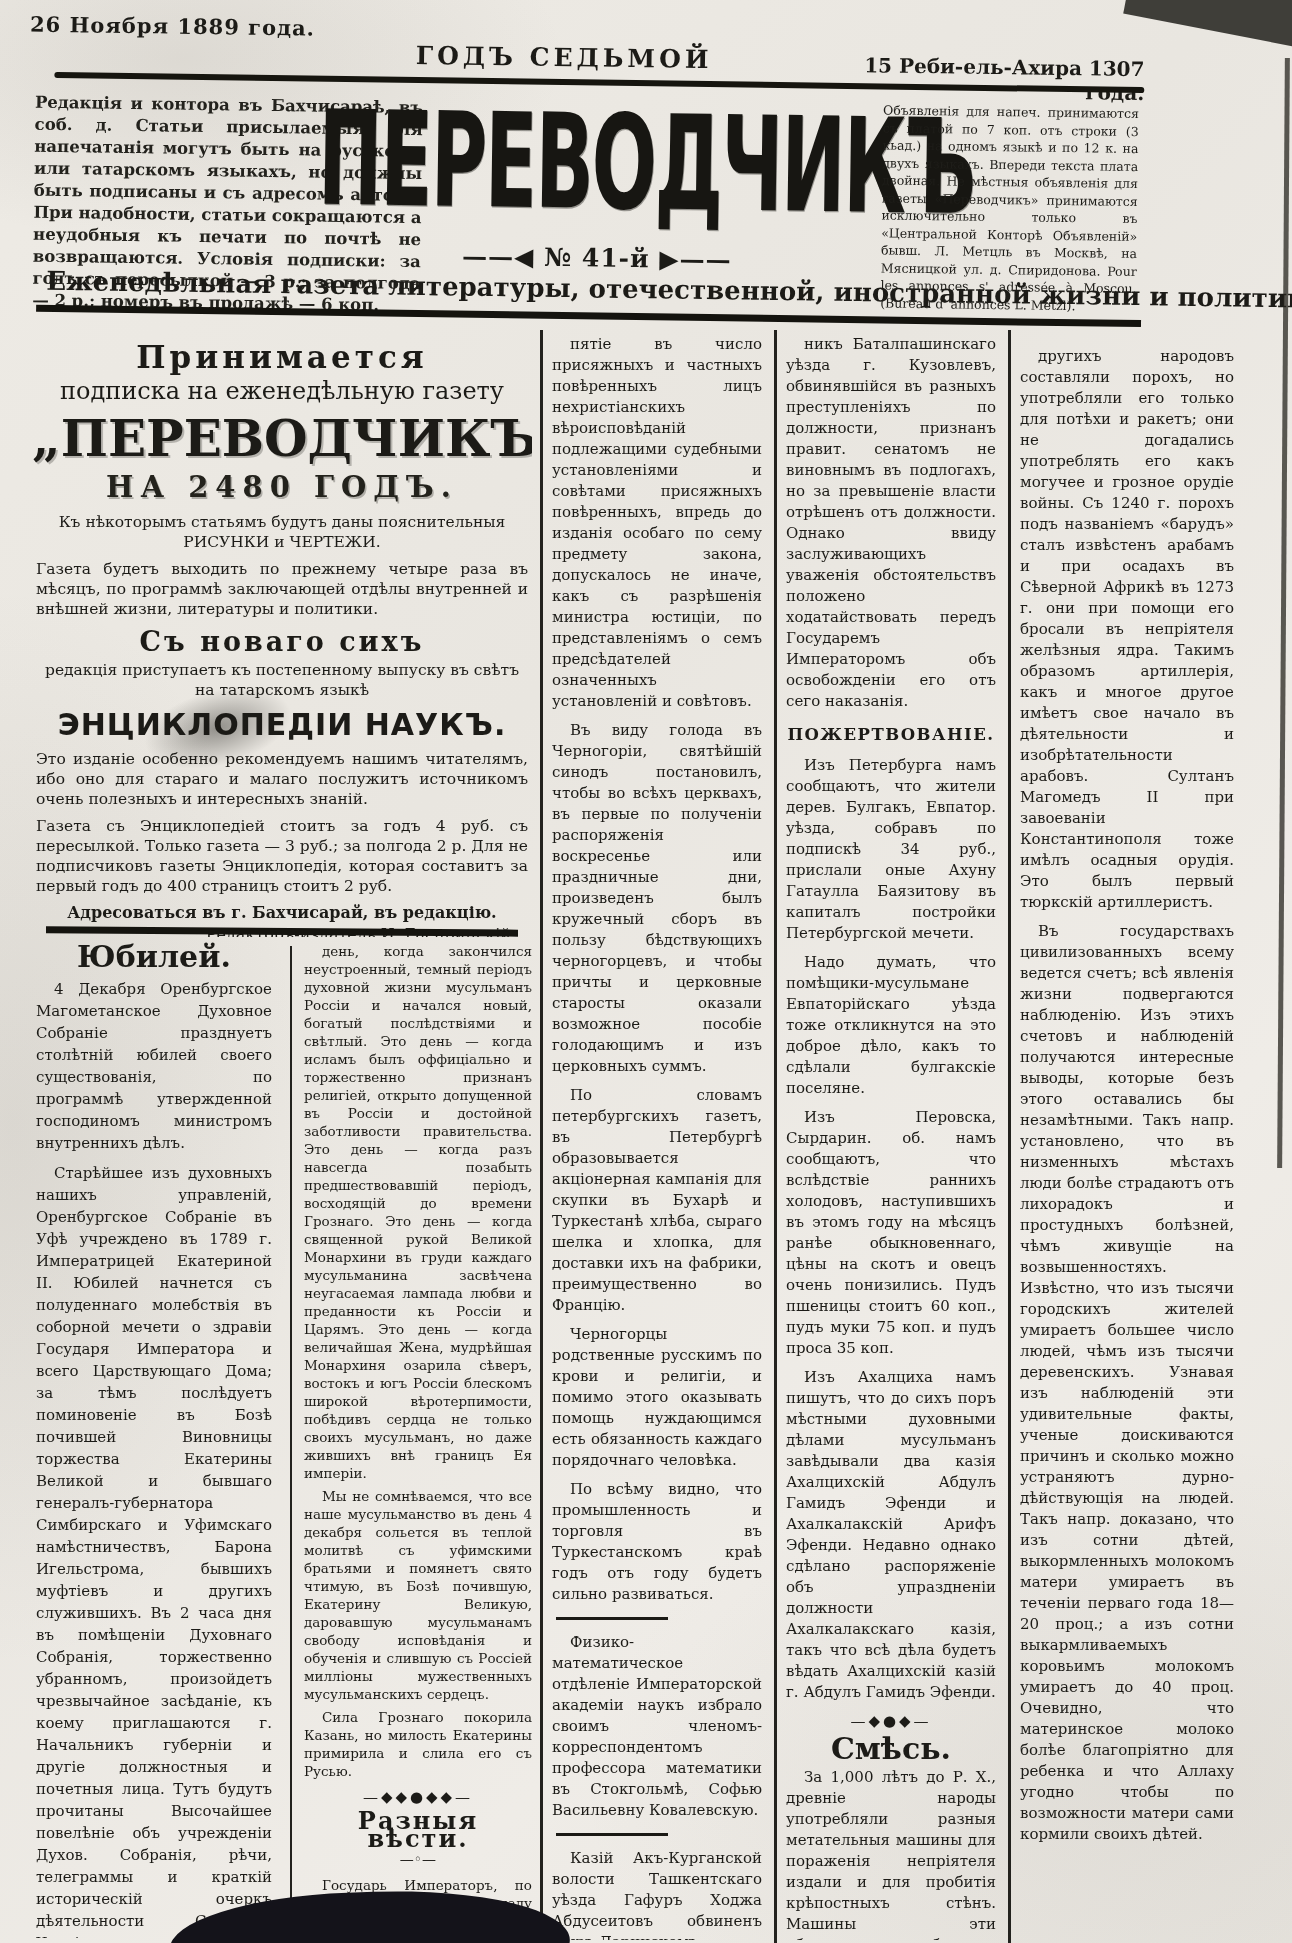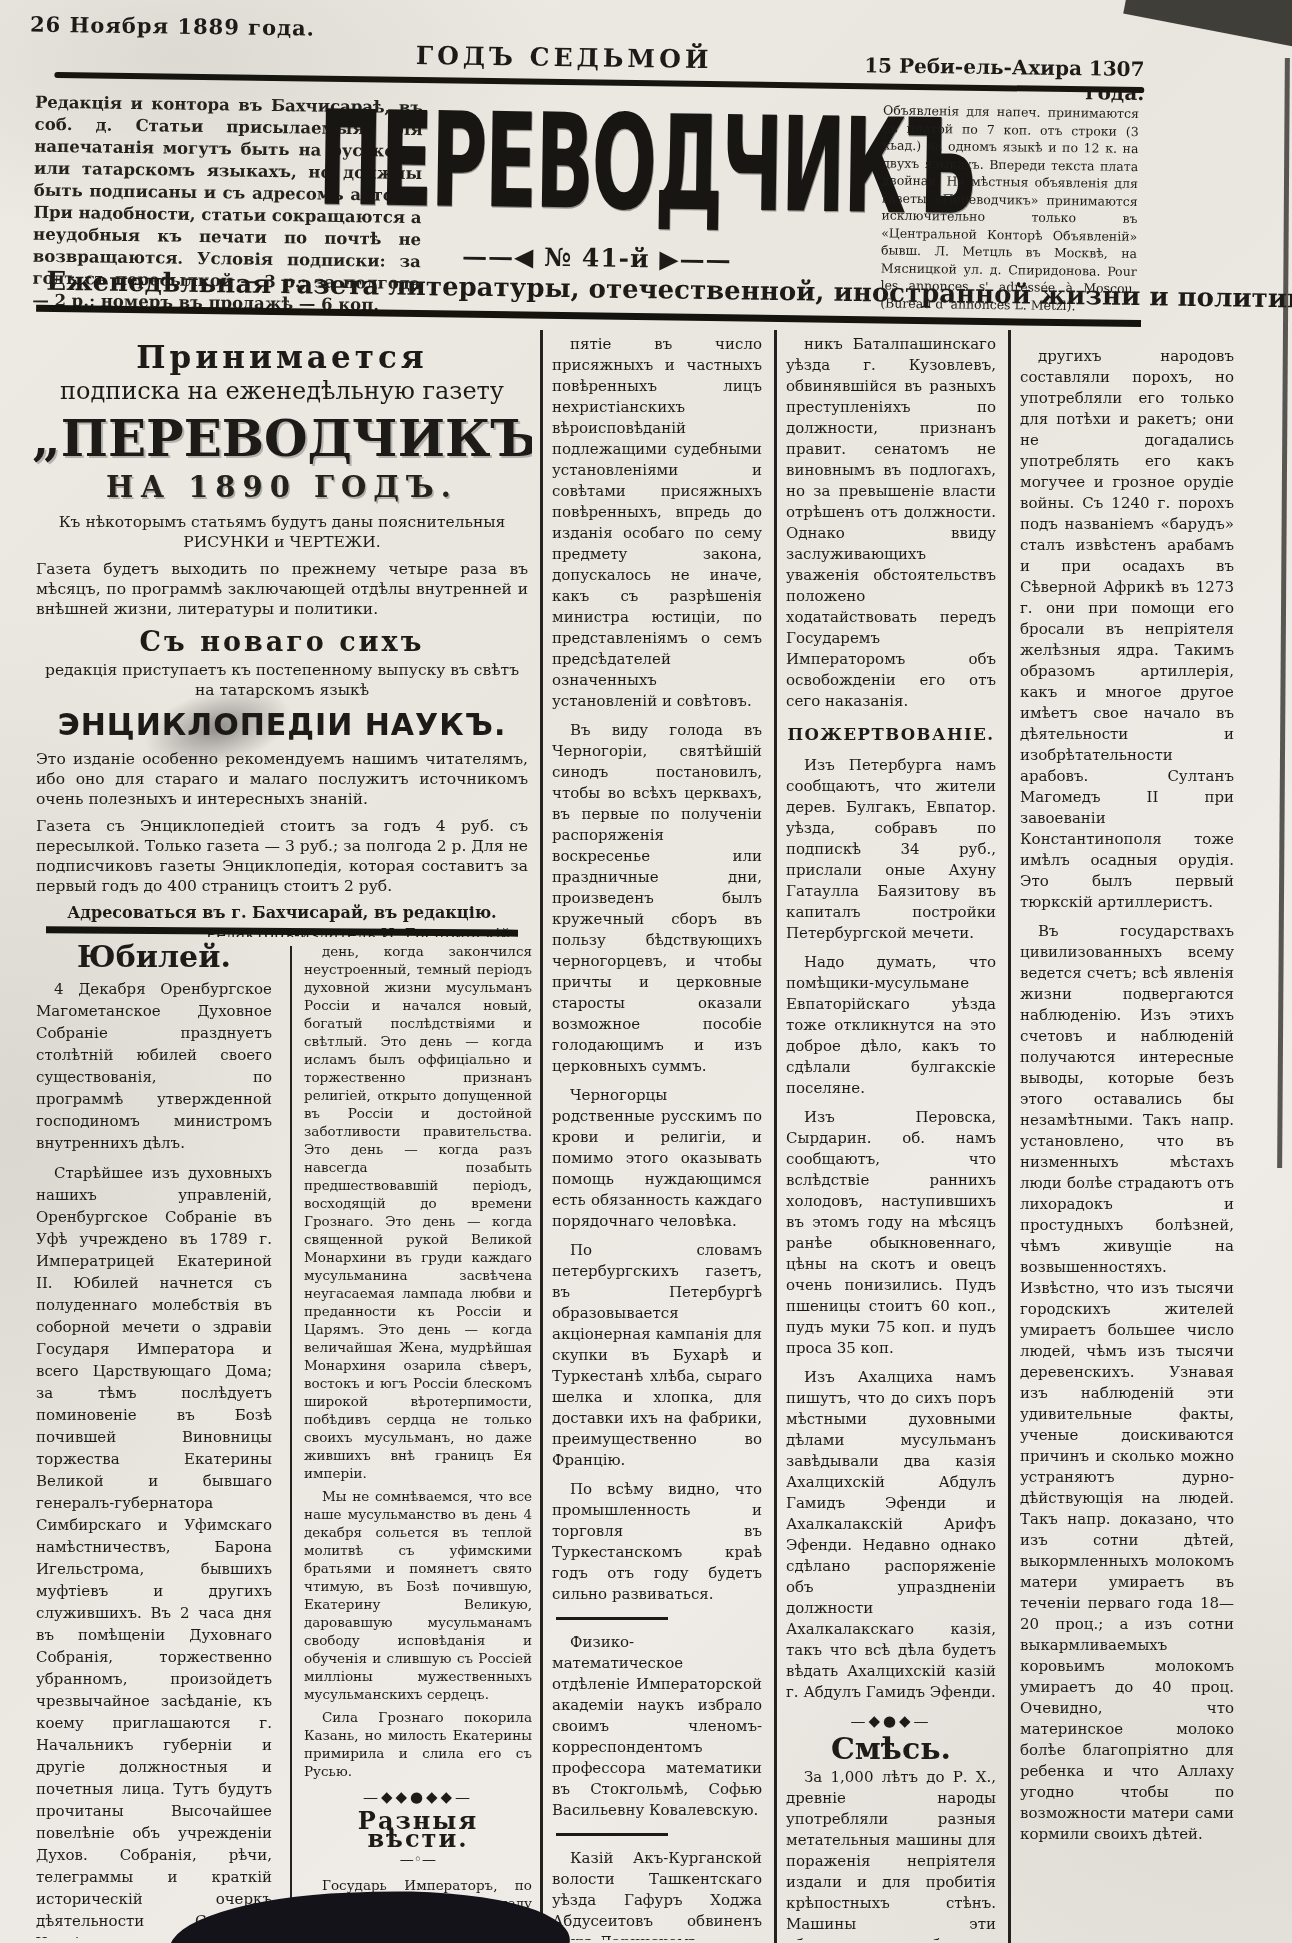--- a/index.html
+++ b/index.html
@@ -101,21 +101,21 @@
     <div class="issue-line">——◀ № 41-й ▶——</div>
     <div class="notice-right">Объявленія для напеч. принимаются съ платой по 7 коп. отъ строки (3 кьад.) на одномъ языкѣ и по 12 к. на двухъ языкахъ. Впереди текста плата двойная. Не мѣстныя объявленія для газеты «Переводчикъ» принимаются исключительно только въ «Центральной Конторѣ Объявленій» бывш. Л. Метцль въ Москвѣ, на Мясницкой ул. д. Спиридонова. Pour les annonces s' adressée à Moscou. (Bureau d' annonces L. Metzl).</div>
     <div class="subtitle">Еженедѣльная газета литературы, отечественной, иностранной жизни и политики.</div>
     <div class="subtitle-rule"></div>
   </div>
 
   <div class="ad">
     <div class="ad-line1">Принимается</div>
     <div class="ad-line2">подписка на еженедѣльную газету</div>
     <div class="ad-title">„ПЕРЕВОДЧИКЪ“</div>
-    <div class="ad-year">НА 1890 ГОДЪ.</div>
+    <div class="ad-year">НА 2480 ГОДЪ.</div>
     <div class="ad-para center">Къ нѣкоторымъ статьямъ будутъ даны пояснительныя РИСУНКИ и ЧЕРТЕЖИ.</div>
     <div class="ad-para">Газета будетъ выходить по прежнему четыре раза въ мѣсяцъ, по программѣ заключающей отдѣлы внутренней и внѣшней жизни, литературы и политики.</div>
     <div class="ad-subhead">Съ новаго сихъ</div>
     <div class="ad-para center">редакція приступаетъ къ постепенному выпуску въ свѣтъ на татарскомъ языкѣ</div>
     <div class="ad-enc">ЭНЦИКЛОПЕДІИ НАУКЪ.</div>
     <div class="ad-para">Это изданіе особенно рекомендуемъ нашимъ читателямъ, ибо оно для стараго и малаго послужитъ источникомъ очень полезныхъ и интересныхъ знаній.</div>
     <div class="ad-para">Газета съ Энциклопедіей стоитъ за годъ 4 руб. съ пересылкой. Только газета — 3 руб.; за полгода 2 р. Для не подписчиковъ газеты Энциклопедія, которая составитъ за первый годъ до 400 страницъ стоитъ 2 руб.</div>
     <div class="ad-address">Адресоваться въ г. Бахчисарай, въ редакцію.</div>
     <div class="ad-editor">Редакторъ-издатель И. Гаспринскій.</div>
   </div>
@@ -140,22 +140,22 @@
     <p>Сила Грознаго покорила Казань, но милость Екатерины примирила и слила его съ Русью.</p>
     <div class="ornament">—◆◆●◆◆—</div>
     <div class="col-heading">Разныя вѣсти.</div>
     <div class="sub-ornament">—◦—</div>
     <p>Государь Императоръ, по всеподданнѣйшему докладу министра юстиціи, 8-го ноября 1889 года, Высочайше повелѣть соизволилъ: чтобы при-</p>
   </div>
 
   <div class="col" id="col3">
     <p>пятіе въ число присяжныхъ и частныхъ повѣренныхъ лицъ нехристіанскихъ вѣроисповѣданій подлежащими судебными установленіями и совѣтами присяжныхъ повѣренныхъ, впредь до изданія особаго по сему предмету закона, допускалось не иначе, какъ съ разрѣшенія министра юстиціи, по представленіямъ о семъ предсѣдателей означенныхъ установленій и совѣтовъ.</p>
     <p>Въ виду голода въ Черногоріи, святѣйшій синодъ постановилъ, чтобы во всѣхъ церквахъ, въ первые по полученіи распоряженія воскресенье или праздничные дни, произведенъ былъ кружечный сборъ въ пользу бѣдствующихъ черногорцевъ, и чтобы причты и церковные старосты оказали возможное пособіе голодающимъ и изъ церковныхъ суммъ.</p>
+    <p>По словамъ петербургскихъ газетъ, въ Петербургѣ образовывается акціонерная кампанія для скупки въ Бухарѣ и Туркестанѣ хлѣба, сыраго шелка и хлопка, для доставки ихъ на фабрики, преимущественно во Францію.</p>
     <p>Черногорцы родственные русскимъ по крови и религіи, и помимо этого оказывать помощь нуждающимся есть обязанность каждаго порядочнаго человѣка.</p>
-    <p>По словамъ петербургскихъ газетъ, въ Петербургѣ образовывается акціонерная кампанія для скупки въ Бухарѣ и Туркестанѣ хлѣба, сыраго шелка и хлопка, для доставки ихъ на фабрики, преимущественно во Францію.</p>
     <p>По всѣму видно, что промышленность и торговля въ Туркестанскомъ краѣ годъ отъ году будетъ сильно развиваться.</p>
     <div class="item-rule"></div>
     <p>Физико-математическое отдѣленіе Императорской академіи наукъ избрало своимъ членомъ-корреспондентомъ профессора математики въ Стокгольмѣ, Софью Васильевну Ковалевскую.</p>
     <div class="item-rule"></div>
     <p>Казій Акъ-Курганской волости Ташкентскаго уѣзда Гафуръ Ходжа Абдусеитовъ обвиненъ Сыръ-Даринскомъ Областнымъ судомъ 8 августа сего года въ присвоеніи и продажѣ пригульной лошади и присужденъ къ восьми-мѣсячному заключенію въ тюрьмѣ съ взысканіемъ съ него стоимости лошади въ пользу бѣдныхъ.</p>
 
   </div>
 
   <div class="col" id="col4">
     <p>никъ Баталпашинскаго уѣзда г. Кузовлевъ, обвинявшійся въ разныхъ преступленіяхъ по должности, признанъ правит. сенатомъ не виновнымъ въ подлогахъ, но за превышеніе власти отрѣшенъ отъ должности. Однако ввиду заслуживающихъ уваженія обстоятельствъ положено ходатайствовать передъ Государемъ Императоромъ объ освобожденіи его отъ сего наказанія.</p>

